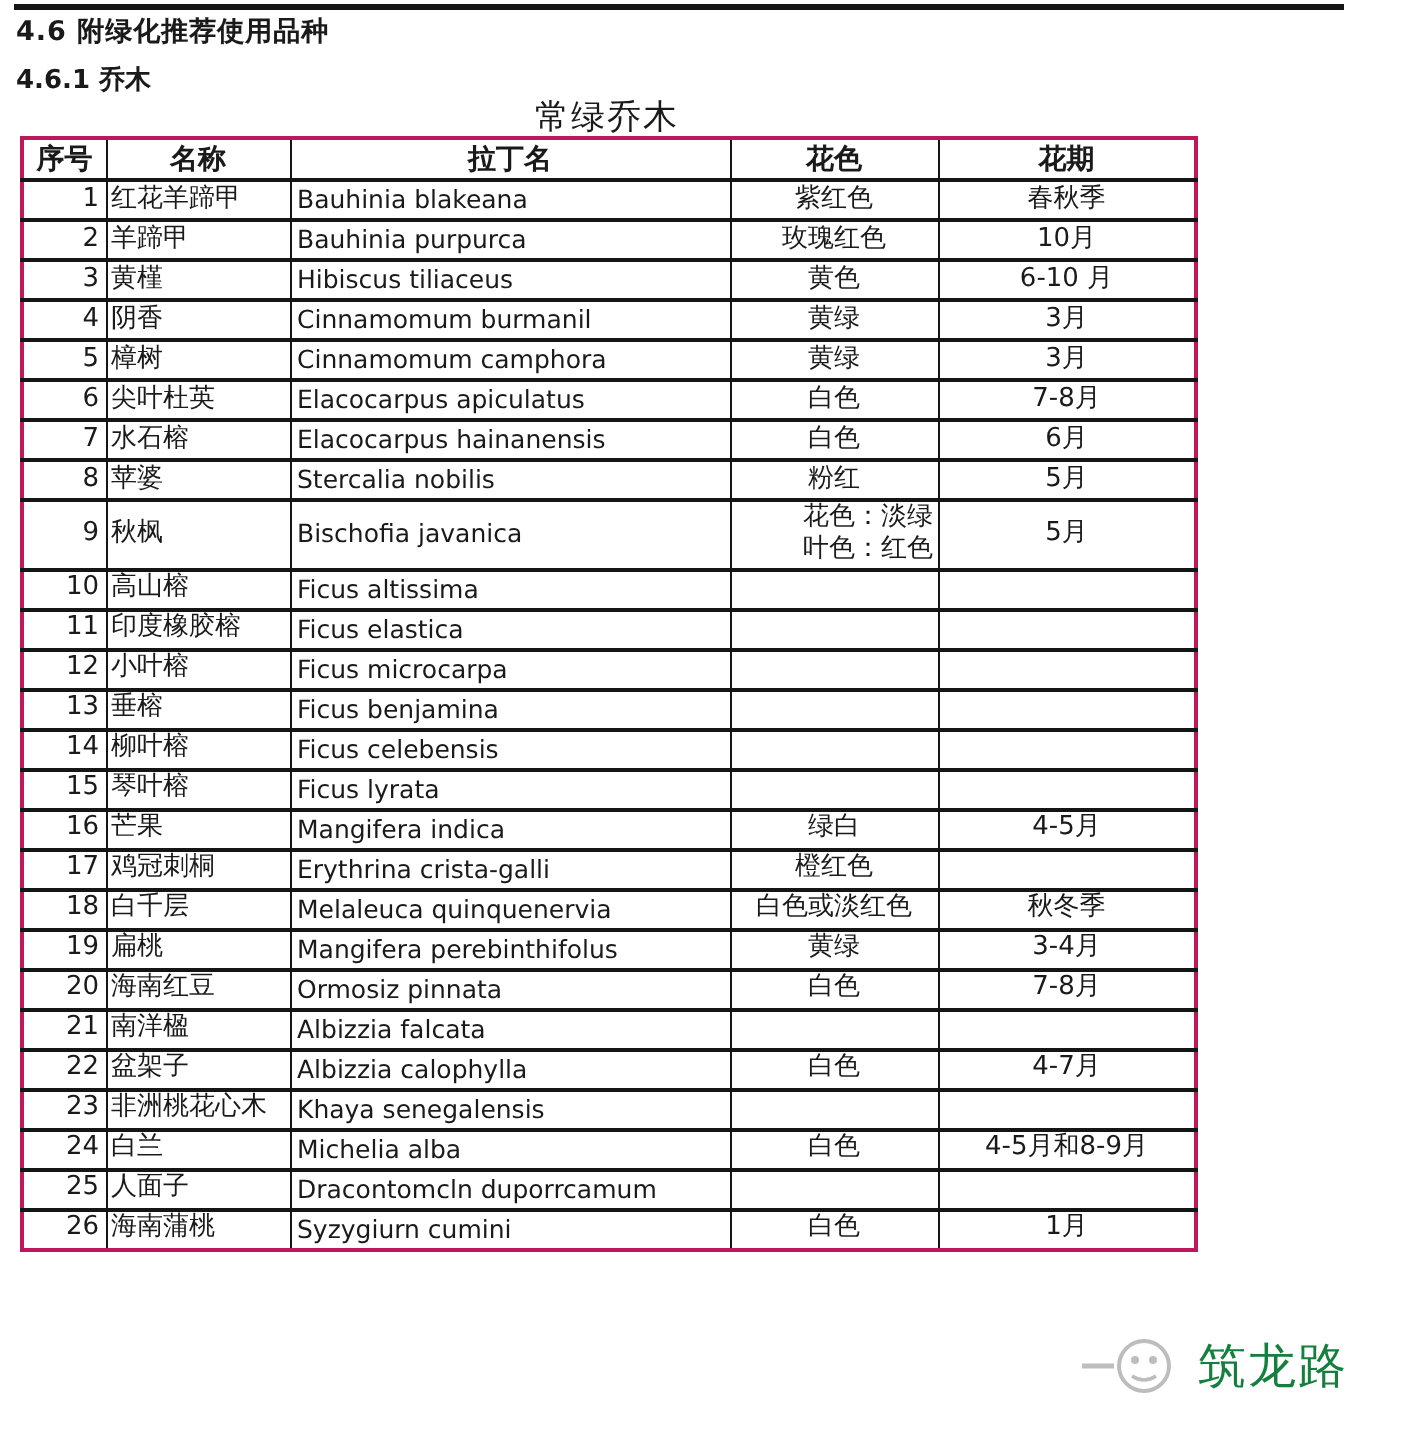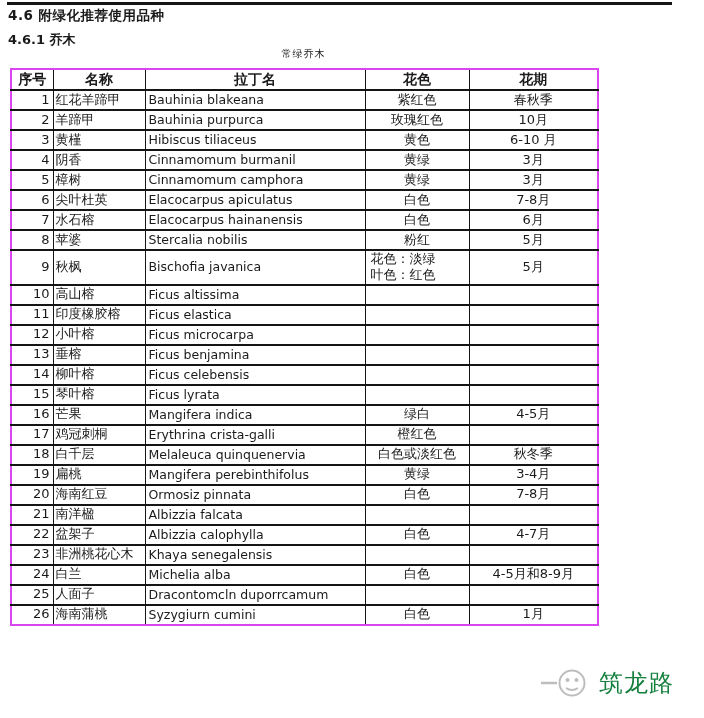--- a/index.html
+++ b/index.html
@@ -6,42 +6,42 @@
   body{
     width:704px;height:718px;
     font-family:"DejaVu Sans","Liberation Sans",sans-serif;
     color:#1a1a1a;
   }
   .page{position:relative;width:672px;height:718px;background:#fff;overflow:hidden;}
 
   .top-rule{position:absolute;left:7px;top:2px;width:691px;height:3px;background:#151515;}
   .section-title{position:absolute;left:8px;top:7px;font-size:13.5px;font-weight:bold;letter-spacing:0.5px;white-space:nowrap;}
   .subsection-title{position:absolute;left:8px;top:31px;font-size:13px;white-space:nowrap;font-weight:bold;}
-  .table-caption{position:absolute;left:10px;top:47px;width:587px;text-align:center;font-size:10px;letter-spacing:1px;}
+  .table-caption{position:absolute;left:10px;top:47px;width:587px;text-align:center;font-size:17px;letter-spacing:1px;}
 
   table.plant-table{
     position:absolute;left:10px;top:68px;width:587px;
     border-collapse:collapse;table-layout:fixed;
-    border:2px solid #d946ef;
+    border:2px solid #be185d;
   }
   .plant-table th{
     border:1px solid #151515;border-bottom:2px solid #151515;
     font-size:14px;font-weight:bold;height:19px;padding:0;text-align:center;
   }
   .plant-table td{
     border:1px solid #151515;border-top-width:2px;
     font-size:13px;height:18px;padding:0 2px;vertical-align:middle;
     overflow:hidden;line-height:1.25;
   }
   td.c-no{text-align:right;padding-right:3px;}
   td.c-name{text-align:left;padding-left:2px;}
   td.c-latin{text-align:left;padding-left:3px;font-size:12.5px;margin-top:14px;}
   td.c-color{text-align:center;}
   td.c-period{text-align:center;}
-  td.c-color.multiline{text-align:left;white-space:pre-line;padding-left:5px;}
+  td.c-color.multiline{text-align:right;white-space:pre-line;padding-left:21px;}
 
   .watermark{
     position:absolute;left:541px;top:665px;
     display:flex;align-items:center;gap:4px;
     color:#15803d;z-index:5;
   }
   .watermark .wm-text{font-size:24px;letter-spacing:1px;white-space:nowrap;}
 </style>
 </head>
 <body>

